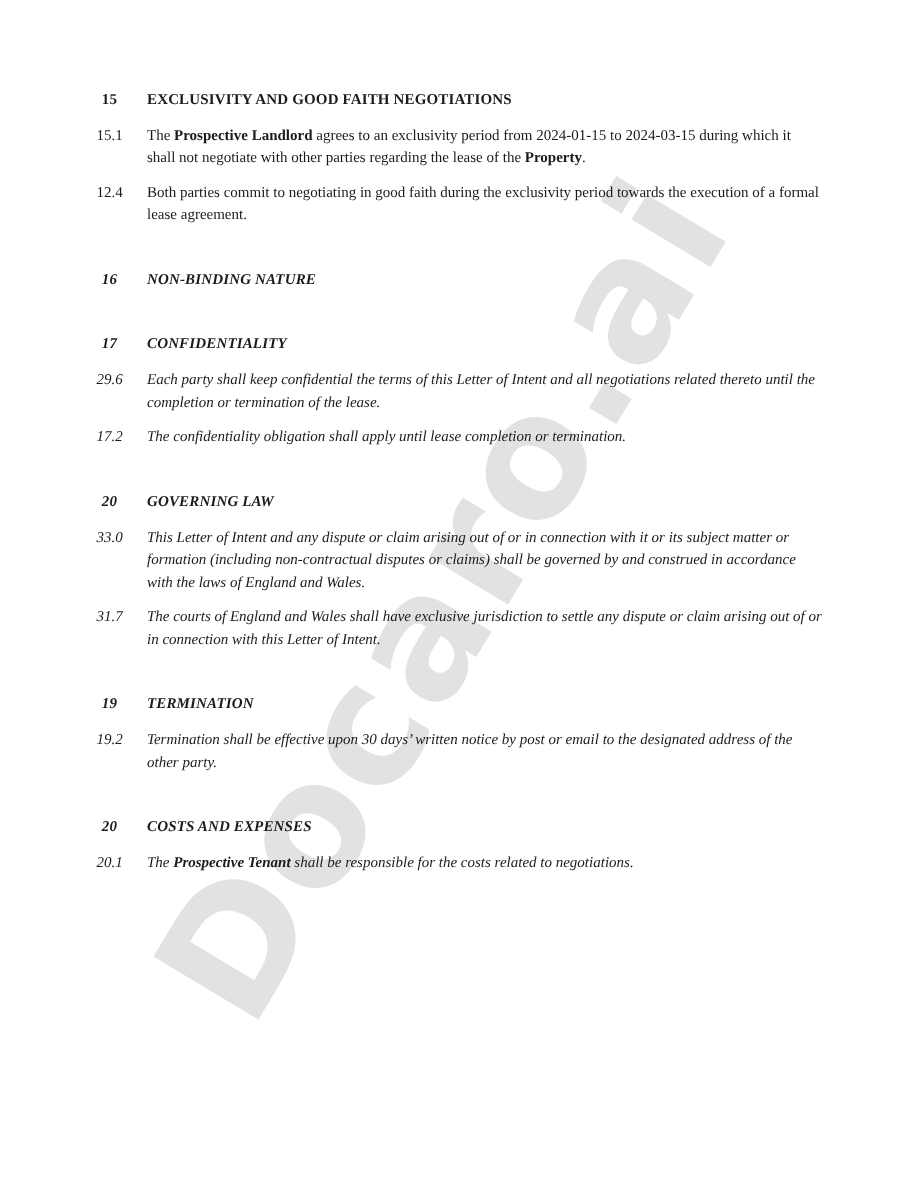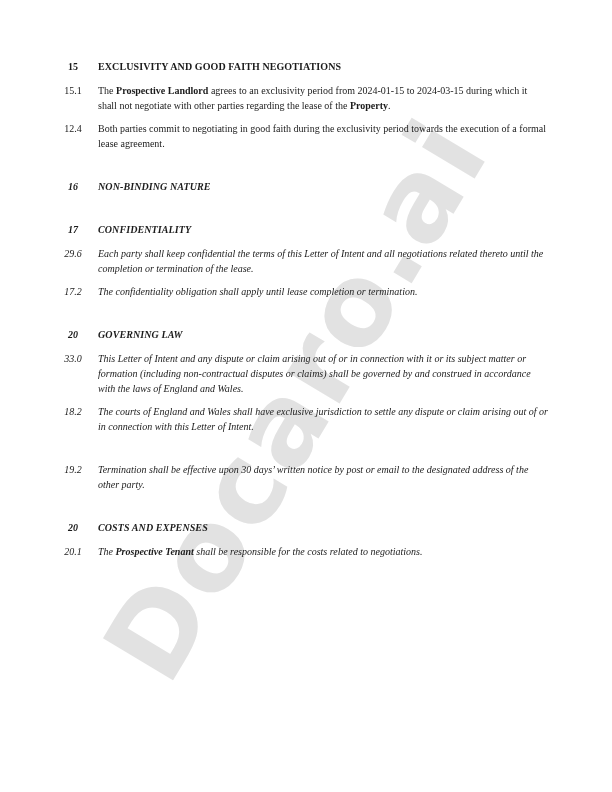--- a/index.html
+++ b/index.html
@@ -98,25 +98,29 @@
       <section class="section">
         <div class="row heading">
           <span class="num">20</span>
           <span class="title">GOVERNING LAW</span>
         </div>
         <div class="row clause">
           <span class="num">33.0</span>
           <p class="text"><span>This Letter of Intent and any dispute or claim arising out of or in connection with it or its subject matter or formation (including non-contractual disputes or claims) shall be governed by and construed in accordance with the laws of England and Wales.</span></p>
         </div>
         <div class="row clause">
-          <span class="num">18.2</span>
+          <span class="num">31.7</span>
           <p class="text"><span>The courts of England and Wales shall have exclusive jurisdiction to settle any dispute or claim arising out of or in connection with this Letter of Intent.</span></p>
         </div>
       </section>
       <section class="section">
+        <div class="row heading">
+          <span class="num">19</span>
+          <span class="title">TERMINATION</span>
+        </div>
         <div class="row clause">
           <span class="num">19.2</span>
           <p class="text"><span>Termination shall be effective upon 30 days’ written notice by post or email to the designated address of the other party.</span></p>
         </div>
       </section>
       <section class="section">
         <div class="row heading">
           <span class="num">20</span>
           <span class="title">COSTS AND EXPENSES</span>
         </div>

